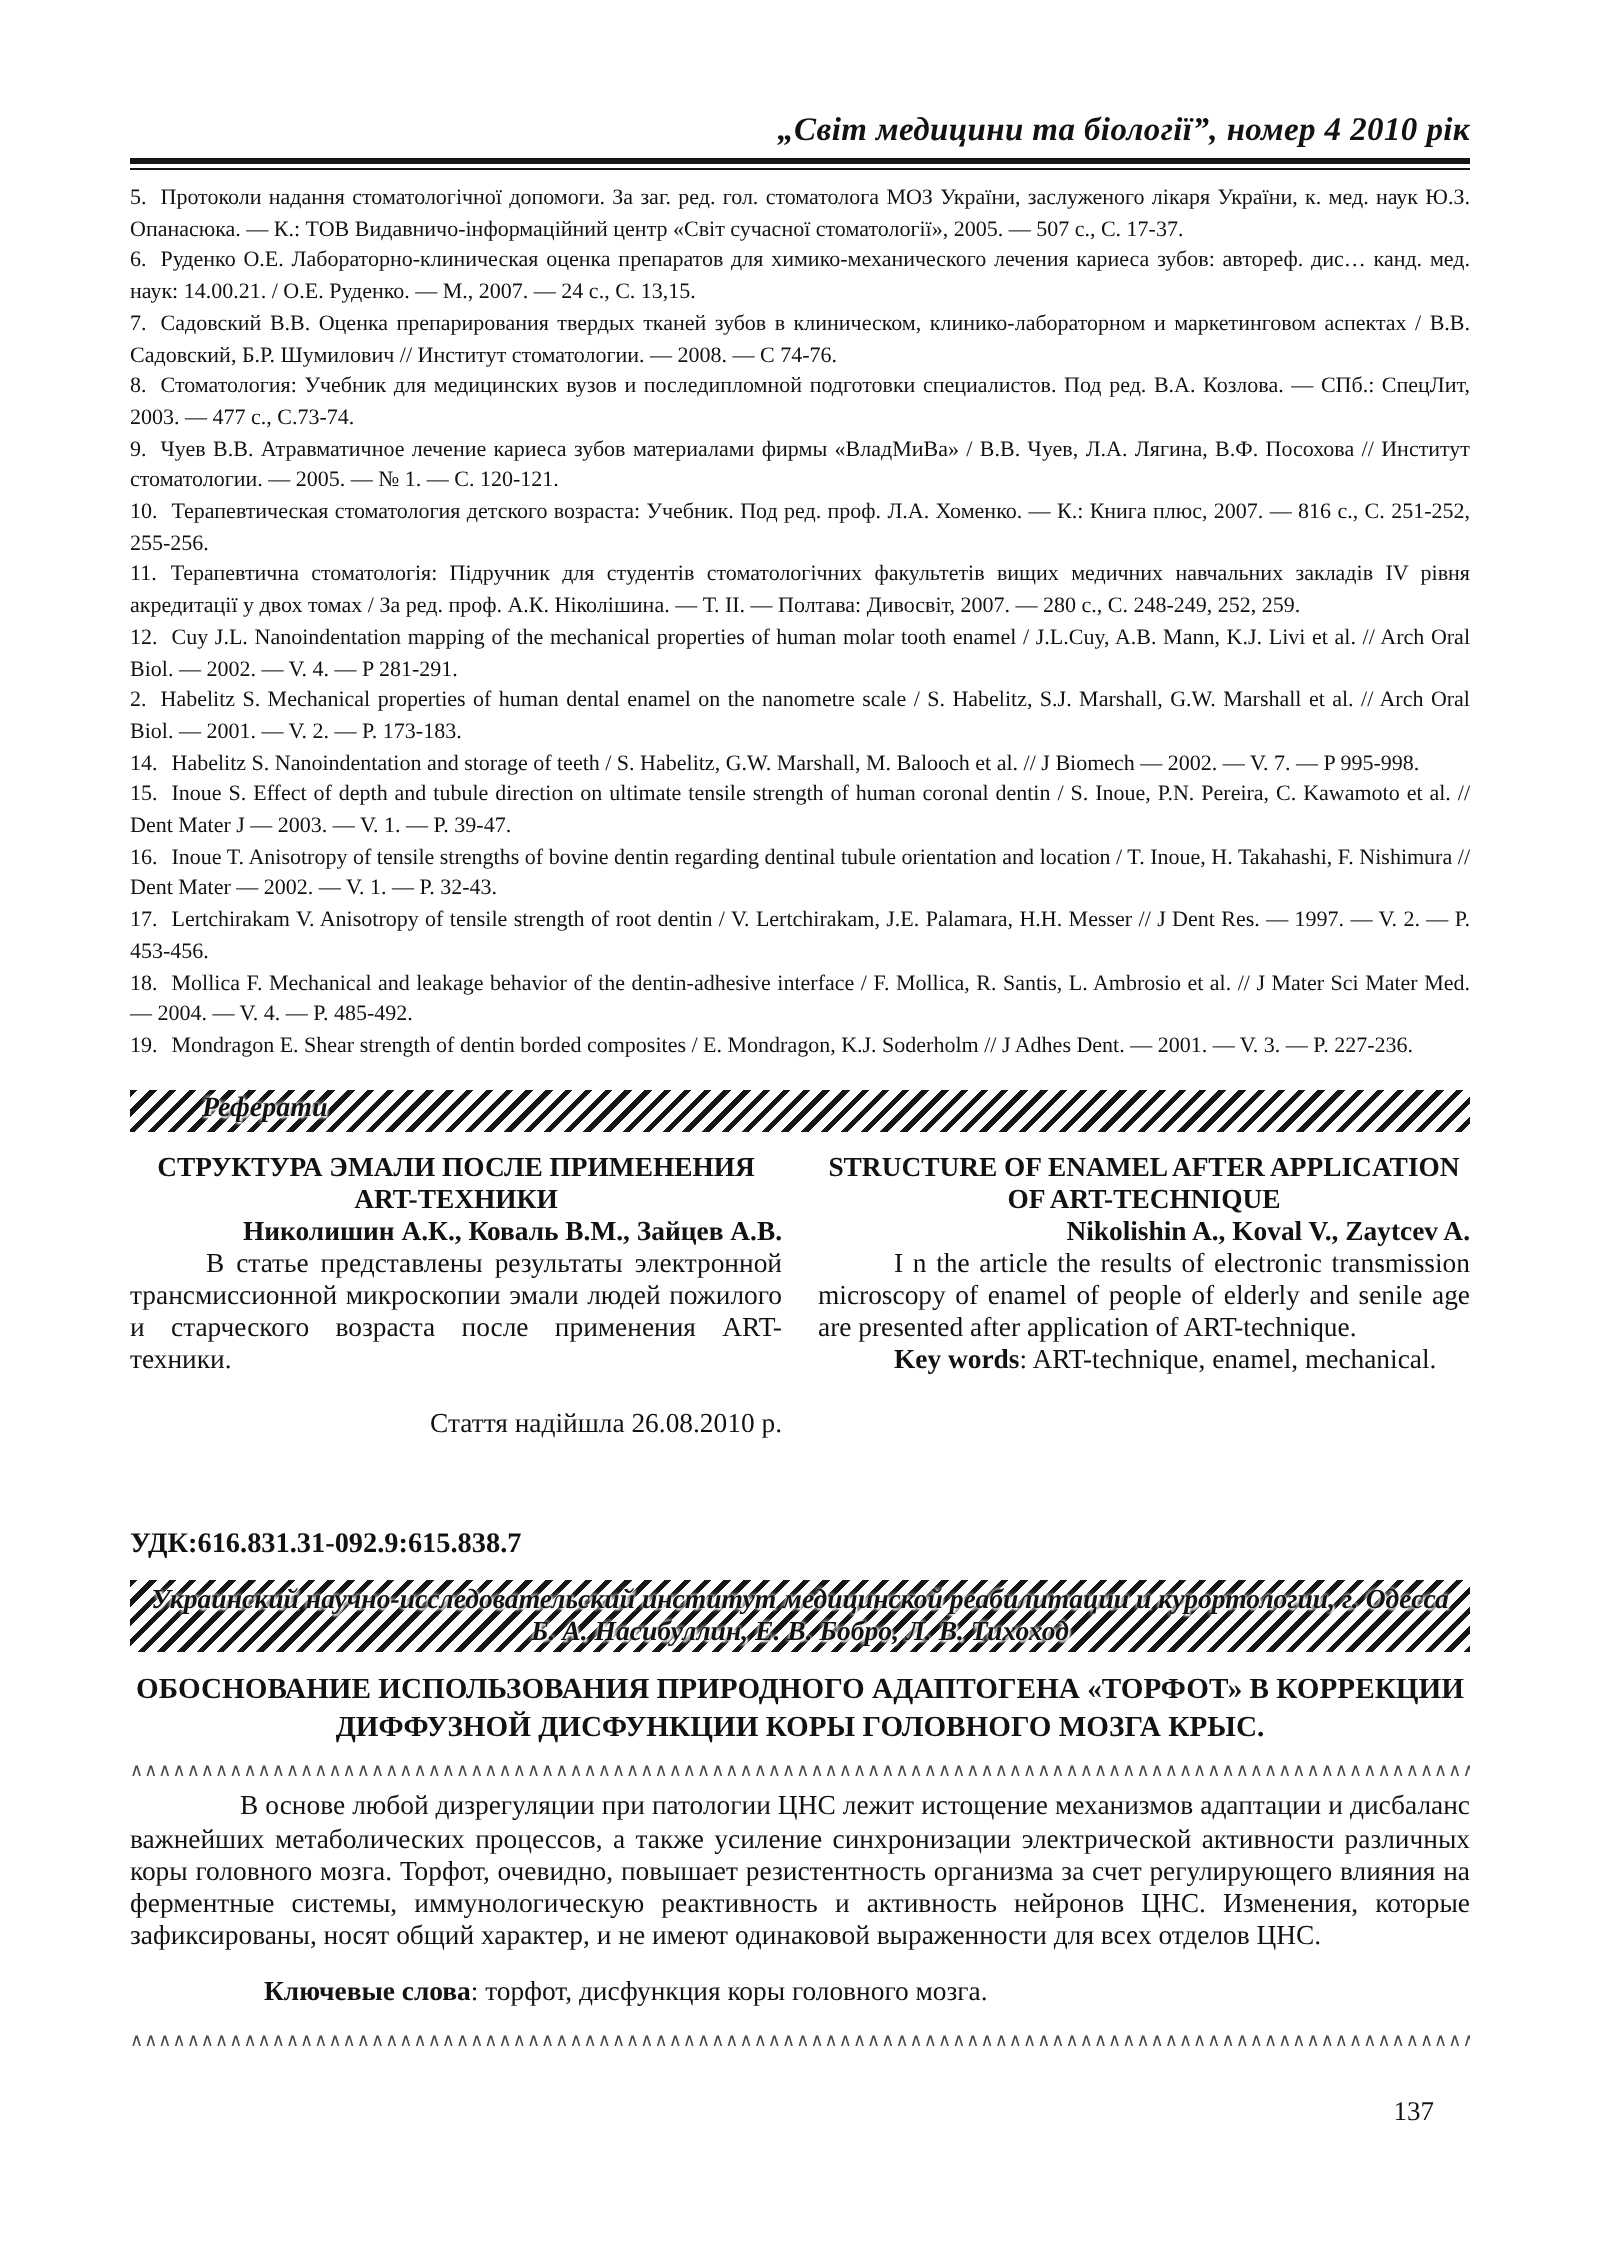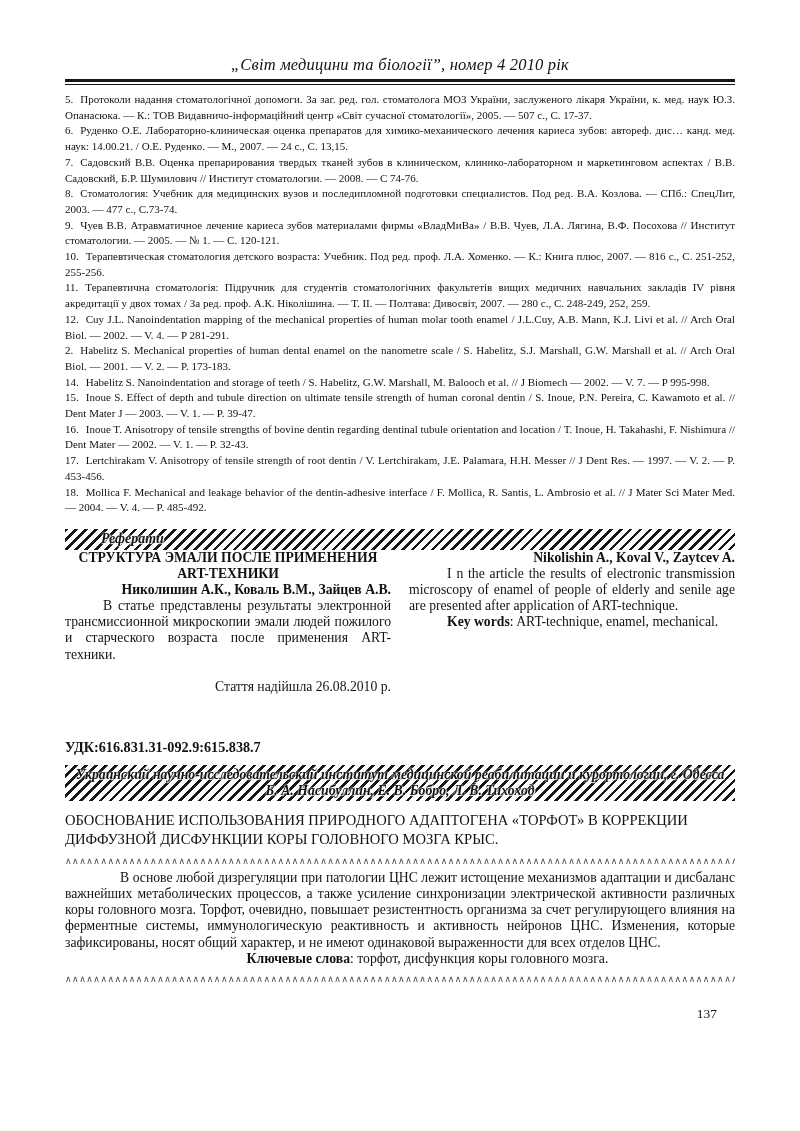--- a/index.html
+++ b/index.html
@@ -5,21 +5,21 @@
   html,body{margin:0;padding:0;}
   body{
     width:800px;height:1131px;background:#ffffff;color:#121212;
     font-family:"Liberation Serif", serif;
     -webkit-font-smoothing:antialiased;
   }
   .page{padding:54px 65px 0 65px;box-sizing:border-box;}
 
   
   .jtitle{
-    text-align:center;font-weight:normal;font-style:italic;
+    text-align:right;font-weight:bold;font-style:italic;
     font-size:16.5px;line-height:22px;letter-spacing:.2px;
   }
   .rule{margin-top:3px;border-top:3px solid #161616;border-bottom:1px solid #161616;height:2px;}
 
   
   .refs{margin-top:7px;}
   .ref-item{margin:0;font-size:11px;line-height:15.7px;text-align:justify;}
   .ref-num{padding-right:7px;}
 
   
@@ -27,43 +27,43 @@
     background:repeating-linear-gradient(135deg,#161616 0px,#161616 2.6px,#ffffff 2.6px,#ffffff 7px);
     text-align:center;
   }
   .band-referaty{margin-top:13px;height:21px;display:flex;align-items:center;}
   .band-label{
     font-weight:bold;font-style:italic;font-size:14px;padding-left:36px;
     text-shadow:0 0 2px #fff,0 0 2px #fff,1px 1px 1px #fff;
   }
 
   
-  .cols{display:flex;gap:18px;}
+  .cols{display:flex;gap:18px;margin-top:10px;}
   .col{flex:1;font-size:13.7px;line-height:16.1px;min-width:0;}
   .atitle{font-weight:bold;text-align:center;}
   .aauthors{font-weight:bold;text-align:right;}
   .abody{margin:0;text-align:justify;text-indent:38px;}
   .akeywords{margin:0;text-align:justify;text-indent:38px;}
   .received{text-align:right;margin-top:16px;}
 
   
   .udc{margin-top:44px;font-weight:bold;font-size:14.2px;}
   .band-authors{margin-top:9px;padding:2px 0;text-align:center;}
   .band-line{
     font-weight:bold;font-style:italic;font-size:13.8px;line-height:16px;
     text-shadow:0 0 2px #fff,0 0 2px #fff,1px 1px 1px #fff;
   }
-  .a2title{margin:10px 0 0;font-size:14.6px;line-height:19px;text-align:left;font-weight:normal;}
+  .a2title{margin:10px 0 0;font-size:14.6px;line-height:19px;text-align:center;font-weight:bold;}
   .zigzag{
     margin-top:8px;height:9px;line-height:8px;font-size:9px;letter-spacing:.5px;
     color:#4a4a4a;overflow:hidden;white-space:nowrap;
     font-family:"DejaVu Sans", sans-serif;
   }
   .a2body{margin:4px 0 0;font-size:13.7px;line-height:16.2px;text-align:justify;text-indent:55px;}
-  .a2keywords{margin:0;font-size:13.7px;line-height:16.2px;text-indent:55px;text-align:center;}
+  .a2keywords{margin:12px;font-size:13.7px;line-height:16.2px;text-indent:55px;}
 
   .pageno{margin-top:22px;text-align:right;padding-right:18px;font-size:13.5px;}
 </style>
 </head>
 <body>
 
 <div class="page">
 
   <header>
     <div class="jtitle">„Світ медицини та біології”, номер 4 2010 рік</div>
@@ -78,34 +78,36 @@
       <p class="ref-item"><span class="ref-num">9.</span><span>Чуев В.В. Атравматичное лечение кариеса зубов материалами фирмы «ВладМиВа» / В.В. Чуев, Л.А. Лягина, В.Ф. Посохова // Институт стоматологии. — 2005. — № 1. — С. 120-121.</span></p>
       <p class="ref-item"><span class="ref-num">10.</span><span>Терапевтическая стоматология детского возраста: Учебник. Под ред. проф. Л.А. Хоменко. — К.: Книга плюс, 2007. — 816 с., С. 251-252, 255-256.</span></p>
       <p class="ref-item"><span class="ref-num">11.</span><span>Терапевтична стоматологія: Підручник для студентів стоматологічних факультетів вищих медичних навчальних закладів IV рівня акредитації у двох томах / За ред. проф. А.К. Ніколішина. — Т. II. — Полтава: Дивосвіт, 2007. — 280 с., С. 248-249, 252, 259.</span></p>
       <p class="ref-item"><span class="ref-num">12.</span><span>Cuy J.L. Nanoindentation mapping of the mechanical properties of human molar tooth enamel / J.L.Cuy, A.B. Mann, K.J. Livi et al. // Arch Oral Biol. — 2002. — V. 4. — P 281-291.</span></p>
       <p class="ref-item"><span class="ref-num">2.</span><span>Habelitz S. Mechanical properties of human dental enamel on the nanometre scale / S. Habelitz, S.J. Marshall, G.W. Marshall et al. // Arch Oral Biol. — 2001. — V. 2. — P. 173-183.</span></p>
       <p class="ref-item"><span class="ref-num">14.</span><span>Habelitz S. Nanoindentation and storage of teeth / S. Habelitz, G.W. Marshall, M. Balooch et al. // J Biomech — 2002. — V. 7. — P 995-998.</span></p>
       <p class="ref-item"><span class="ref-num">15.</span><span>Inoue S. Effect of depth and tubule direction on ultimate tensile strength of human coronal dentin / S. Inoue, P.N. Pereira, C. Kawamoto et al. // Dent Mater J — 2003. — V. 1. — P. 39-47.</span></p>
       <p class="ref-item"><span class="ref-num">16.</span><span>Inoue T. Anisotropy of tensile strengths of bovine dentin regarding dentinal tubule orientation and location / T. Inoue, H. Takahashi, F. Nishimura // Dent Mater — 2002. — V. 1. — P. 32-43.</span></p>
       <p class="ref-item"><span class="ref-num">17.</span><span>Lertchirakam V. Anisotropy of tensile strength of root dentin / V. Lertchirakam, J.E. Palamara, H.H. Messer // J Dent Res. — 1997. — V. 2. — P. 453-456.</span></p>
       <p class="ref-item"><span class="ref-num">18.</span><span>Mollica F. Mechanical and leakage behavior of the dentin-adhesive interface / F. Mollica, R. Santis, L. Ambrosio et al. // J Mater Sci Mater Med. — 2004. — V. 4. — P. 485-492.</span></p>
+      <p class="ref-item"><span class="ref-num">19.</span><span>Mondragon E. Shear strength of dentin borded composites / E. Mondragon, K.J. Soderholm // J Adhes Dent. — 2001. — V. 3. — P. 227-236.</span></p>
     </section>
 
   <div class="hatch band-referaty">
     <span class="band-label">Реферати</span>
   </div>
 
   <section class="cols">
     <div class="col">
       <div class="atitle">СТРУКТУРА ЭМАЛИ ПОСЛЕ ПРИМЕНЕНИЯ ART-ТЕХНИКИ</div>
       <div class="aauthors">Николишин А.К., Коваль В.М., Зайцев А.В.</div>
       <p class="abody">В статье представлены результаты электронной трансмиссионной микроскопии эмали людей пожилого и старческого возраста после применения ART-техники.</p>
       <div class="received">Стаття надійшла 26.08.2010 р.</div>
     </div>
     <div class="col">
+      <div class="atitle">STRUCTURE OF ENAMEL AFTER APPLICATION OF ART-TECHNIQUE</div>
       <div class="aauthors">Nikolishin A., Koval V., Zaytcev A.</div>
       <p class="abody">I n the article the results of electronic transmission microscopy of enamel of people of elderly and senile age are presented after application of ART-technique.</p>
       <p class="akeywords"><b>Key words</b><span>: ART-technique, enamel, mechanical.</span></p>
     </div>
   </section>
 
   <div class="udc">УДК:616.831.31-092.9:615.838.7</div>
 
   <div class="hatch band-authors">
     <div class="band-line">Украинский научно-исследовательский институт медицинской реабилитации и курортологии, г. Одесса</div>

